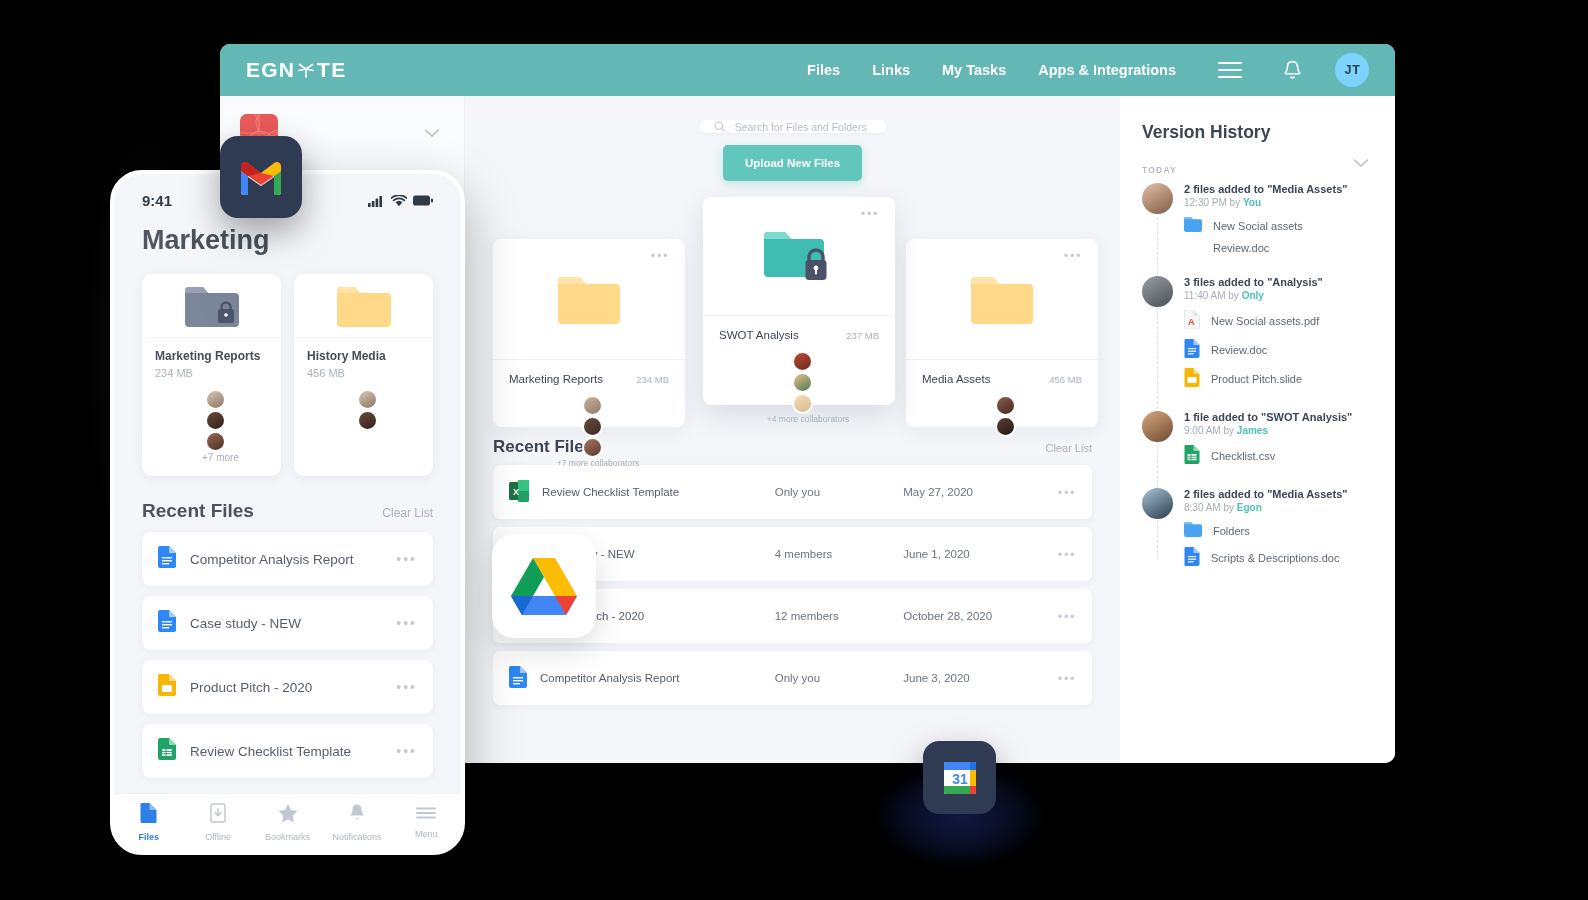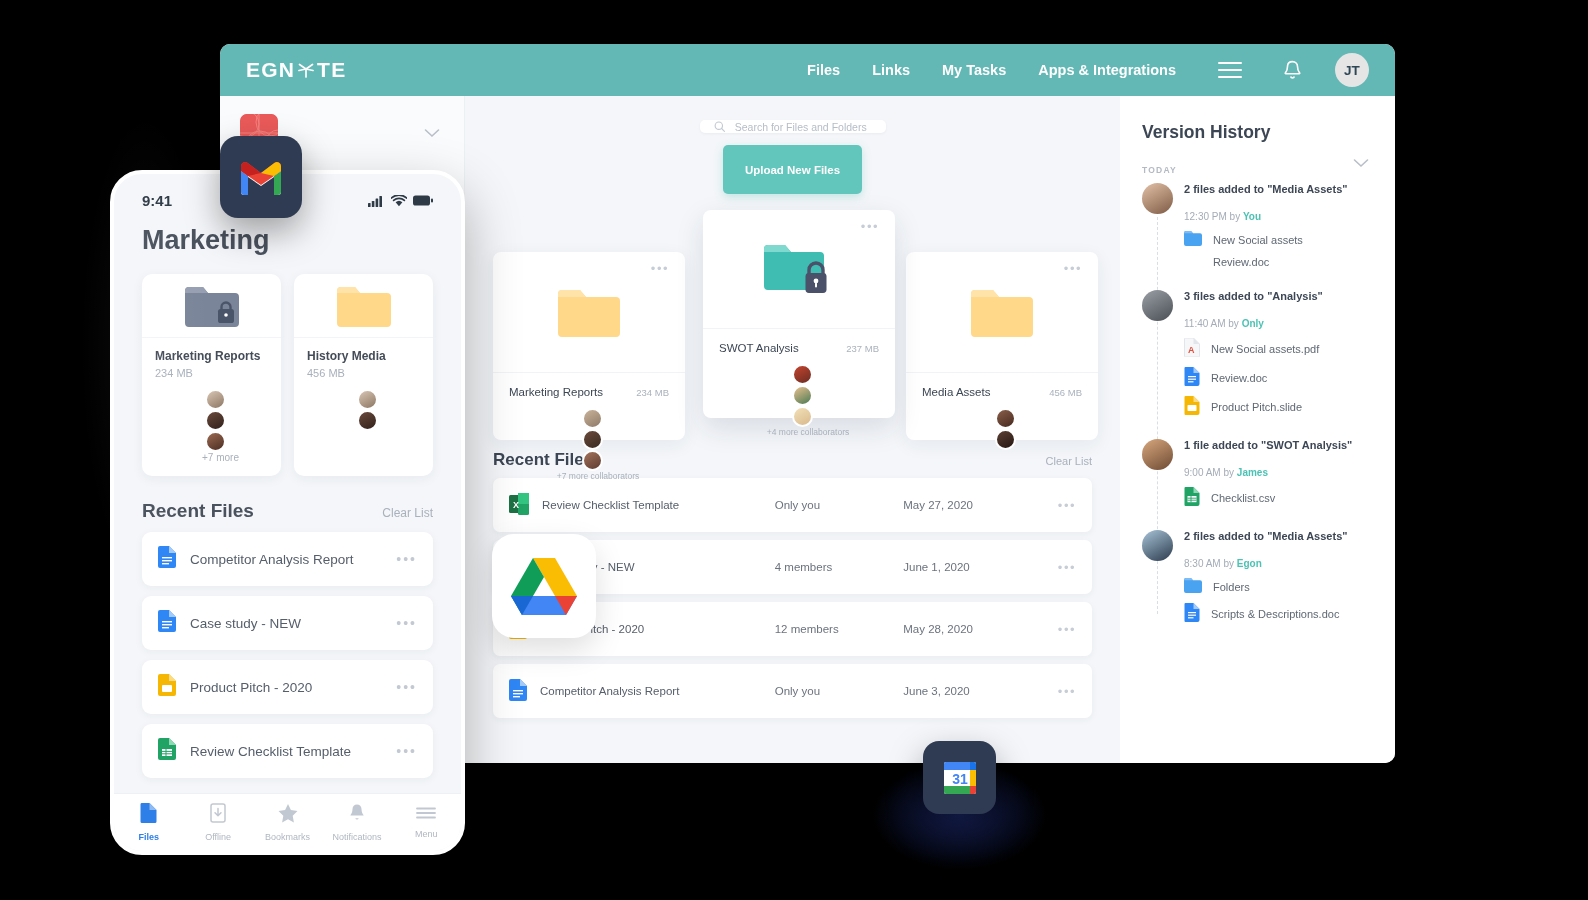--- a/index.html
+++ b/index.html
@@ -26,22 +26,22 @@
   }
   .logo { display:flex; align-items:center; color:#fff; font-size:21px; font-weight:bold; letter-spacing:1.2px; }
   .logo .star { display:inline-block; width:20px; height:20px; position:relative; margin:0 1px; }
   .logo .star svg { position:absolute; top:-1px; left:0; }
   .nav { margin-left:auto; display:flex; align-items:center; gap:32px; }
   .nav a { color:#fff; font-size:14.5px; font-weight:bold; text-decoration:none; white-space:nowrap; }
   .icon-btn { display:flex; align-items:center; justify-content:center; cursor:pointer; }
   .hamburger { width:24px; height:16px; display:flex; flex-direction:column; justify-content:space-between; margin-left:10px; }
   .hamburger span { display:block; height:2px; background:#fff; border-radius:1px; }
   .avatar-jt {
-    width:34px; height:34px; border-radius:50%; background:#e5e5e5; color:#2e4756;
-    display:flex; align-items:center; justify-content:center; font-size:13.5px; font-weight:bold;
+    width:34px; height:34px; border-radius:50%; background:#7dd3fc; color:#2e4756;
+    display:flex; align-items:center; justify-content:center; font-size:13.5px; font-weight:bold;font-family:Liberation Mono, monospace;
   }
 
   .win-body { display:flex; height:667px; }
 
   
   .sidebar { width:245px; background:#fafbfc; border-right:1px solid #edf0f3; padding:18px 20px; position:relative; }
   .sidebar-badge { width:38px; height:38px; border-radius:7px; background:#ea5a5a; overflow:hidden; position:relative; }
   .sidebar-chev { position:absolute; right:24px; top:28px; }
 
   
@@ -49,21 +49,21 @@
   .searchrow { display:flex; gap:12px; align-items:center;flex-direction:column; }
   .searchbox {
     flex:1; height:33px; background:#fff; border-radius:5px;
     display:flex; align-items:center; padding:0 14px; gap:10px;
     box-shadow:0 1px 3px rgba(20,40,70,0.05);
   }
   .searchbox input { border:none; outline:none; font-size:10.5px; color:#8d96a3; font-family:"Liberation Sans",sans-serif; width:100%; background:transparent; }
   .searchbox input::placeholder { color:#b6bdc7; }
   .upload-btn {
     background:#63c6bd; color:#fff; font-size:11.5px; font-weight:bold;
-    border:none; border-radius:5px; height:49px; padding:0 22px; cursor:pointer;
+    border:none; border-radius:5px; height:36px; padding:0 22px; cursor:pointer;
     font-family:"Liberation Sans",sans-serif; white-space:nowrap;
     box-shadow:0 3px 8px rgba(99,198,189,0.35);
   }
 
   
   .cards { position:relative; height:232px; margin-top:16px; }
   .fcard { position:absolute; background:#fff; border-radius:8px; box-shadow:0 5px 18px rgba(30,50,80,0.07); }
   .fcard .dots { position:absolute; top:14px; right:16px; letter-spacing:1.5px; color:#c7cdd6; font-size:13px; line-height:6px; }
   .fcard .art { display:flex; align-items:center; justify-content:center; }
   .fcard .meta { border-top:1px solid #f1f3f6; padding:13px 16px 0 16px; }
@@ -98,21 +98,21 @@
   
   .vh { width:275px; background:#fff; padding:26px 22px 0 22px; position:relative; }
   .vh-title { font-size:17.5px; font-weight:bold; color:#3c4654; }
   .vh-chev { position:absolute; right:26px; top:58px; }
   .vh-today { font-size:8.5px; letter-spacing:1.2px; color:#b3bac4; font-weight:bold; margin-top:22px; }
   .vh-list { margin-top:8px; position:relative; }
   .vline { position:absolute; left:15px; top:34px; bottom:18px; width:0; border-left:1px dashed #d9dee5; }
   .vitem { display:flex; gap:11px; margin-bottom:14px; position:relative; }
   .vava { width:31px; height:31px; border-radius:50%; flex:none; overflow:hidden; position:relative; background:#dfe3e8; z-index:2; }
   .vhead { font-size:11px; font-weight:bold; color:#3c4654; }
-  .vsub { font-size:10px; color:#a4acb7; margin-top:16px; }
+  .vsub { font-size:10px; color:#a4acb7; margin-top:2px; }
   .vsub b { color:#4cc2b4; }
   .vfiles { margin-top:9px; }
   .vfile { display:flex; align-items:center; gap:11px; margin-bottom:8px; font-size:11px; color:#5f6874; }
 
   
   .phone {
     position:absolute; left:110px; top:170px; width:355px; height:685px;
     background:#f4f6f9; border-radius:32px;
     box-shadow:0 22px 55px rgba(0,0,0,0.30);
     overflow:hidden; border:4px solid #fff;
@@ -366,21 +366,21 @@
             <span>
               <svg width="18" height="22" viewBox="0 0 18 22">
                 <path d="M2 0h9l7 7v13a2 2 0 0 1-2 2H2a2 2 0 0 1-2-2V2a2 2 0 0 1 2-2z" fill="#f6b704"></path>
                 <path d="M11 0l7 7h-7z" fill="#fbdb85"></path>
                 <rect x="4" y="11" width="10" height="7" rx="1" fill="#fff"></rect>
               </svg>
             </span>
             <span>Product Pitch - 2020</span>
           </div>
           <div class="acell">12 members</div>
-          <div class="mcell">May 28, 2020</div>
+          <div class="mcell">October 28, 2020</div>
           <div class="dcell">•••</div>
         </div>
 
         <div class="trow">
           <div class="fcell">
             <span>
               <svg width="18" height="22" viewBox="0 0 18 22">
                 <path d="M2 0h9l7 7v13a2 2 0 0 1-2 2H2a2 2 0 0 1-2-2V2a2 2 0 0 1 2-2z" fill="#2f86f5"></path>
                 <path d="M11 0l7 7h-7z" fill="#a3caf9"></path>
                 <g fill="#fff">

